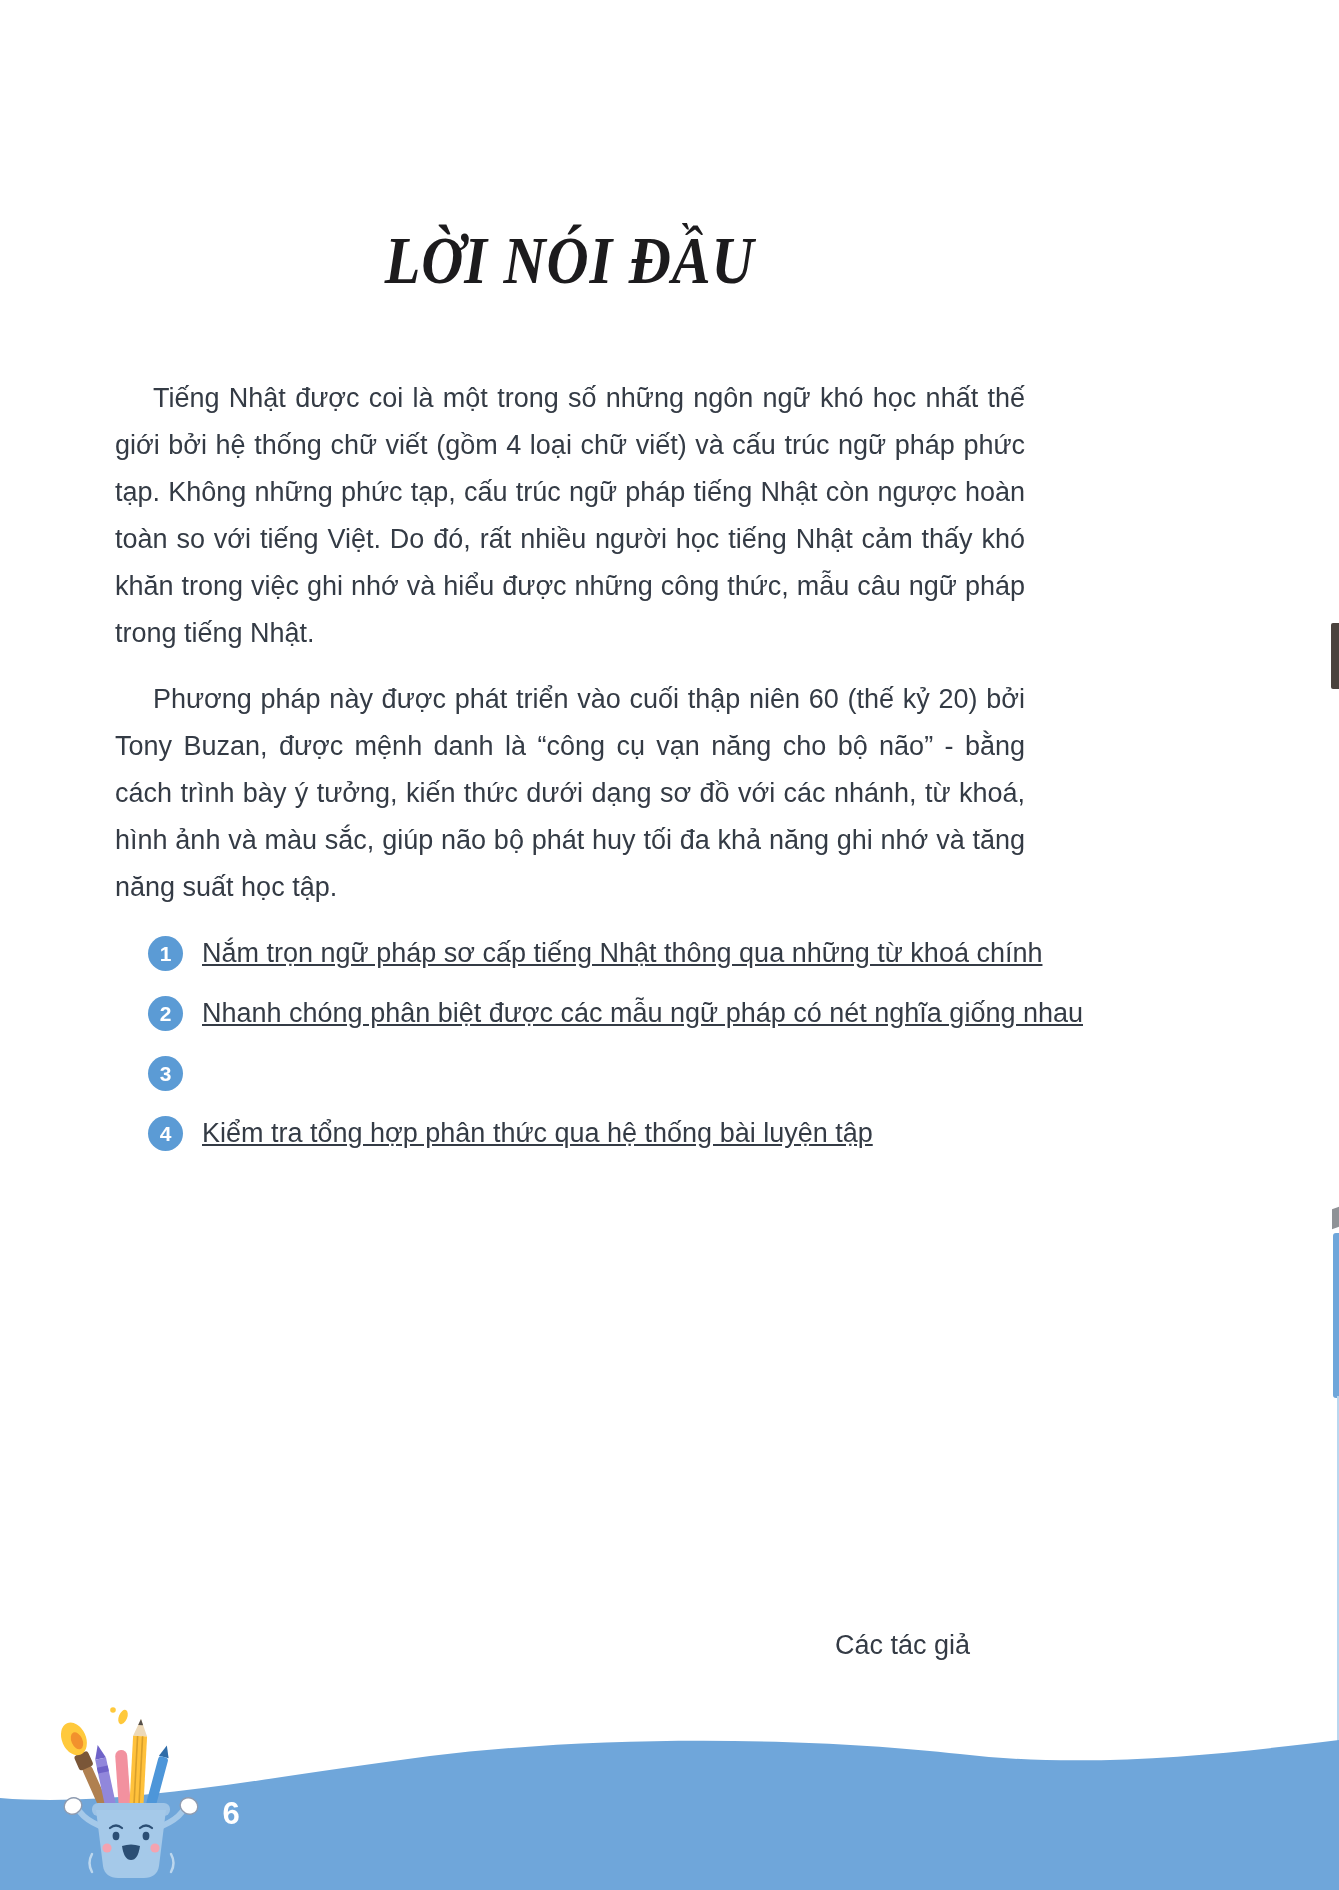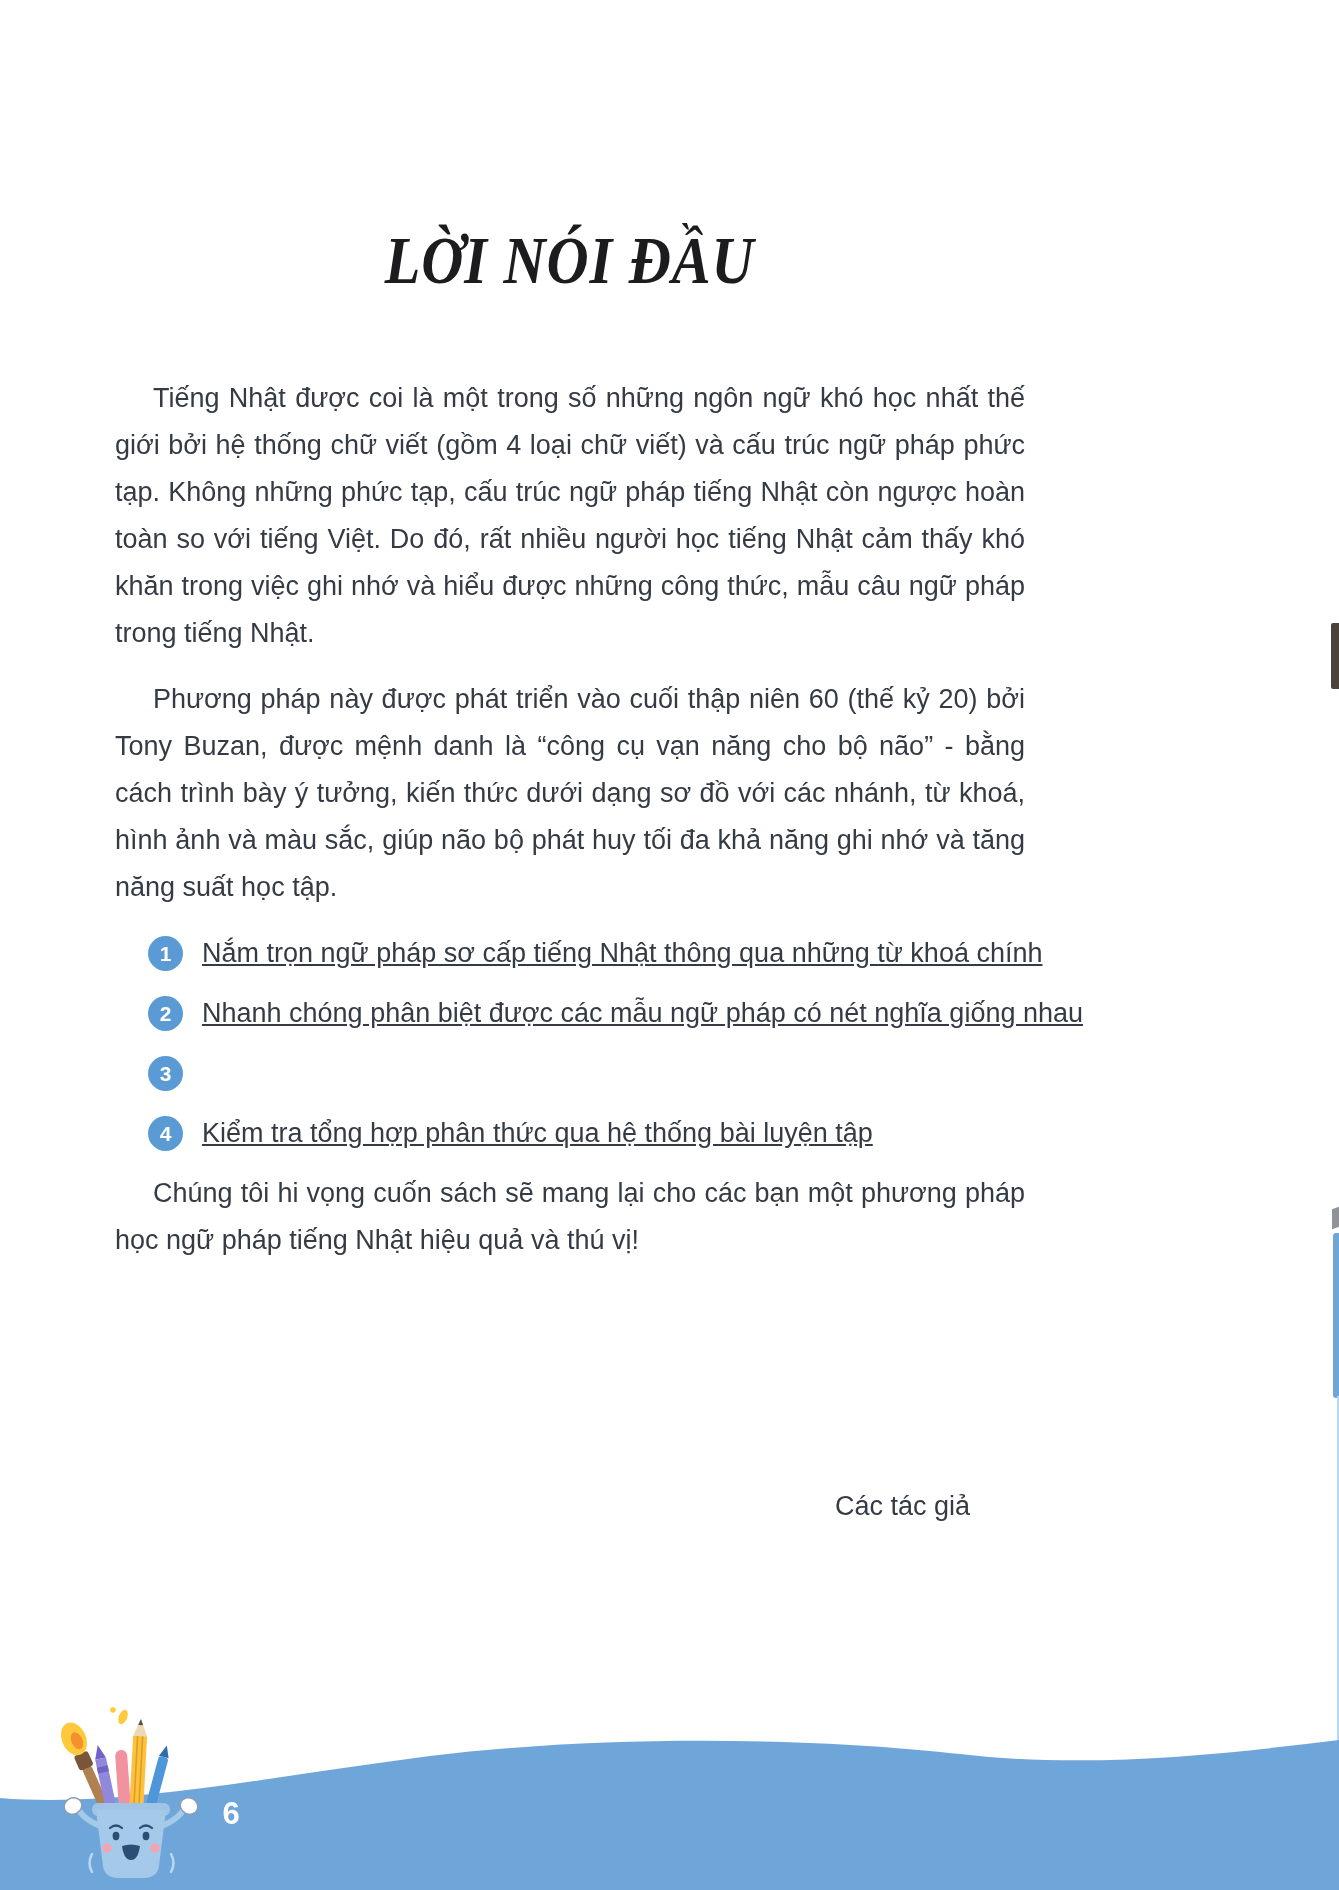--- a/index.html
+++ b/index.html
@@ -55,21 +55,21 @@
     color:#ffffff;
     font-size:21px;
     font-weight:700;
     display:flex;align-items:center;justify-content:center;
     margin-right:19px;
   }
   .benefit-text{white-space:nowrap;text-decoration:underline;}
   .closing{margin-top:2px;}
   .signature{
     position:absolute;
-    top:1491px;left:115px;width:855px;
+    top:1630px;left:115px;width:855px;
     text-align:right;
     color:#343b45;
     font-size:27px;
   }
   
   .edge-tab-dark{
     position:absolute;right:0;top:623px;width:8px;height:66px;
     background:#4a423d;border-radius:2px 0 0 2px;
   }
   .edge-mark-gray{
@@ -119,21 +119,20 @@
       </li>
       <li class="benefit-item">
         <span class="benefit-badge">3</span>
       </li>
       <li class="benefit-item">
         <span class="benefit-badge">4</span>
         <span class="benefit-text">Kiểm tra tổng hợp phân thức qua hệ thống bài luyện tập</span>
       </li>
     </ul>
 
-    <p class="closing">Chúng tôi hi vọng cuốn sách sẽ mang lại cho các bạn một phương pháp học ngữ pháp tiếng Nhật hiệu quả và thú vị!</p>
   </div>
 
   <div class="signature">Các tác giả</div>
 
   <div class="edge-tab-dark"></div>
   <div class="edge-mark-gray"></div>
   <div class="edge-tab-blue"></div>
   <div class="edge-line-blue"></div>
 
   <svg class="footer-wave" viewBox="0 0 1339 200" preserveAspectRatio="none" aria-hidden="true">

